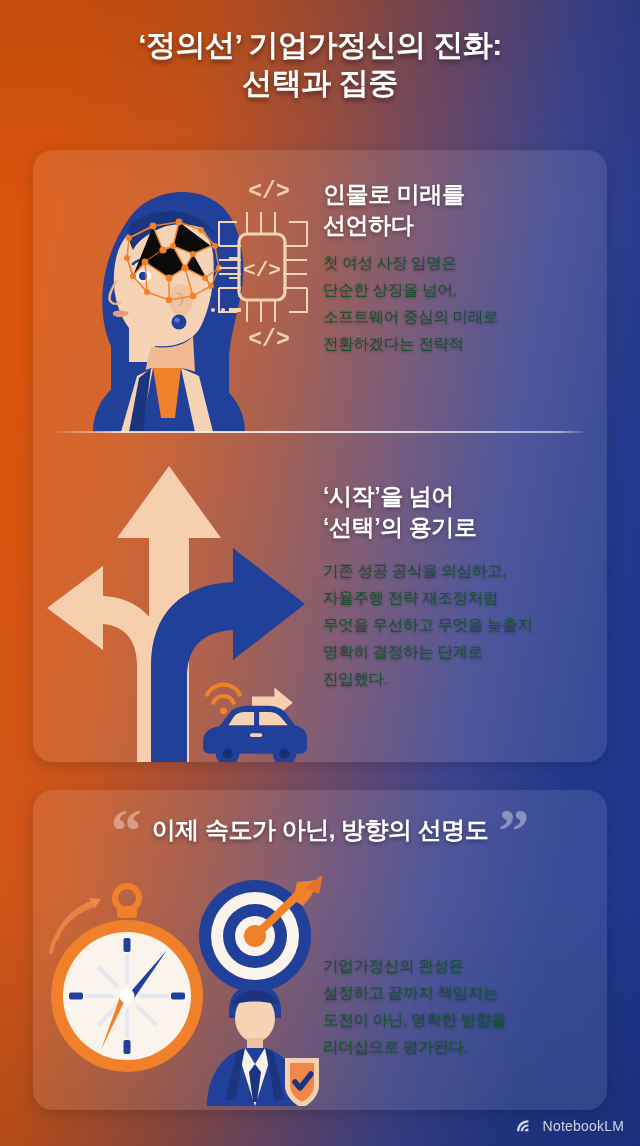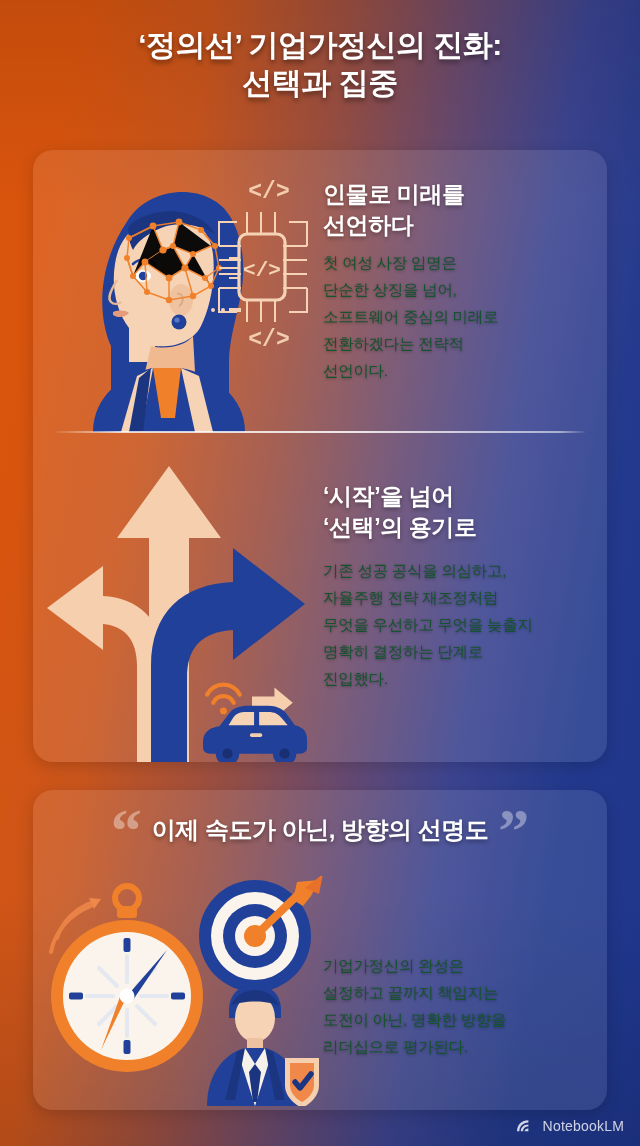--- a/index.html
+++ b/index.html
@@ -294,21 +294,20 @@
     <div class="card-text">
       <div class="card-heading">
         <span class="ln">인물로 미래를</span>
         <span class="ln">선언하다</span>
       </div>
       <div class="card-body">
         <span class="ln">첫 여성 사장 임명은</span>
         <span class="ln">단순한 상징을 넘어,</span>
         <span class="ln">소프트웨어 중심의 미래로</span>
         <span class="ln">전환하겠다는 전략적</span>
-        <span class="ln">선언이다.</span>
       </div>
     </div>
   </article>
 
   <div class="divider"></div>
 
   <article class="card" id="card-2">
 
     <div class="card-art">
       <svg class="art" viewBox="0 0 290 310" xmlns="http://www.w3.org/2000/svg" aria-hidden="true">

